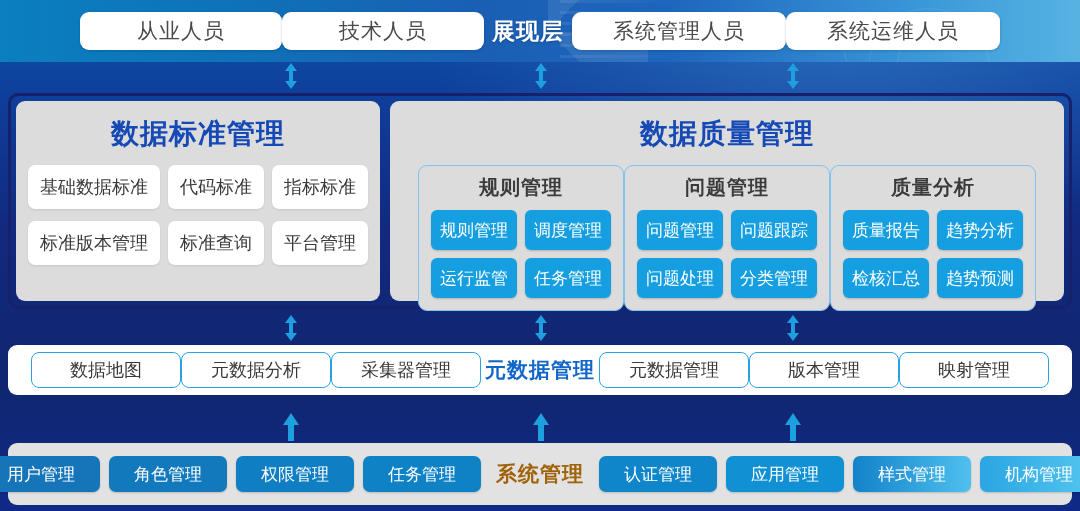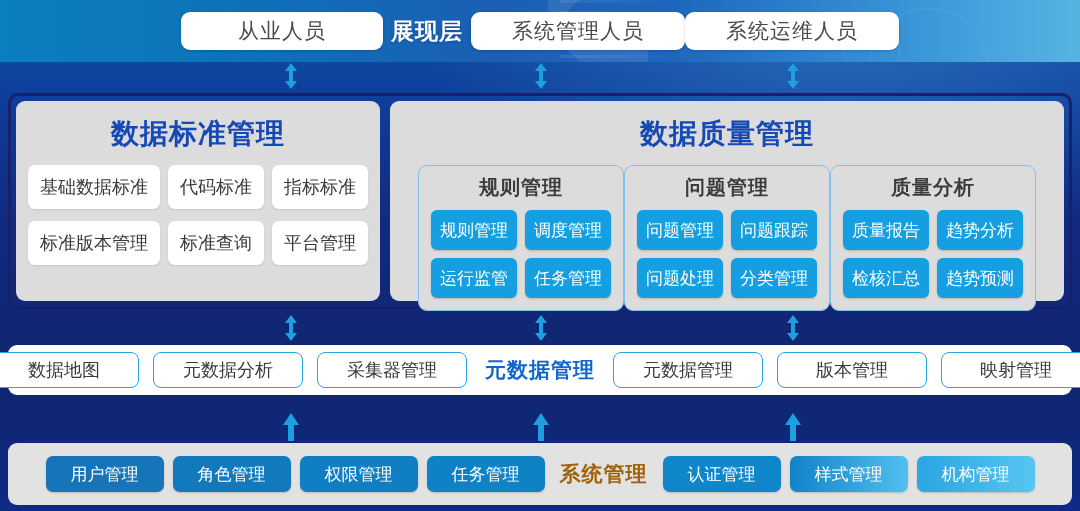--- a/index.html
+++ b/index.html
@@ -109,21 +109,21 @@
     width:86px;height:40px;
     display:flex;align-items:center;justify-content:center;
     color:#ffffff;font-size:17px;white-space:nowrap;
     box-shadow:0 1px 2px rgba(0,0,0,.18);
   }
 
   
   .meta-row{
     position:absolute;left:8px;top:345px;width:1064px;height:50px;
     background:#ffffff;border-radius:9px;
-    display:flex;align-items:center;justify-content:center;gap:14px;
+    display:flex;align-items:center;justify-content:center;
     box-sizing:border-box;padding:0 14px;
   }
   .meta-pill{
     border:1px solid #29a3e8;border-radius:8px;
     height:34px;min-width:124px;padding:0 12px;
     display:flex;align-items:center;justify-content:center;
     color:#3a3a3a;font-size:18px;white-space:nowrap;background:#fff;
   }
   .meta-label{
     color:#1166c9;font-size:21px;font-weight:bold;letter-spacing:1px;
@@ -156,20 +156,23 @@
   <div class="header">
     <div class="hdr-zag"></div>
     <div class="hdr-zig"></div>
     <div class="hdr-circ"></div>
     <div class="hdr-circ2"></div>
 
     <div class="hdr-inner">
       <div class="hdr-pill">
         <span>从业人员</span>
       </div>
+      <div class="hdr-pill">
+        <span>技术人员</span>
+      </div>
       <div class="hdr-label">展现层</div>
       <div class="hdr-pill wide">
         <span>系统管理人员</span>
       </div>
       <div class="hdr-pill wide">
         <span>系统运维人员</span>
       </div>
     </div>
   </div>
 
@@ -363,20 +366,23 @@
     <div class="sys-btn" style="background:#0f7ec2;font-family:Liberation Serif, serif;">
         <span>权限管理</span>
       </div>
     <div class="sys-btn" style="background:#0f82c6;">
         <span>任务管理</span>
       </div>
     <div class="sys-label">系统管理</div>
     <div class="sys-btn" style="background:#0f85ca;">
         <span>认证管理</span>
       </div>
+    <div class="sys-btn" style="background:#1290d4;">
+        <span>应用管理</span>
+      </div>
     <div class="sys-btn" style="background:linear-gradient(90deg,#1382c9,#4fc0ee);">
         <span>样式管理</span>
       </div>
     <div class="sys-btn" style="background:linear-gradient(90deg,#2ba6e2,#55c6f0);">
         <span>机构管理</span>
       </div>
   </div>
 
 </div>
 

